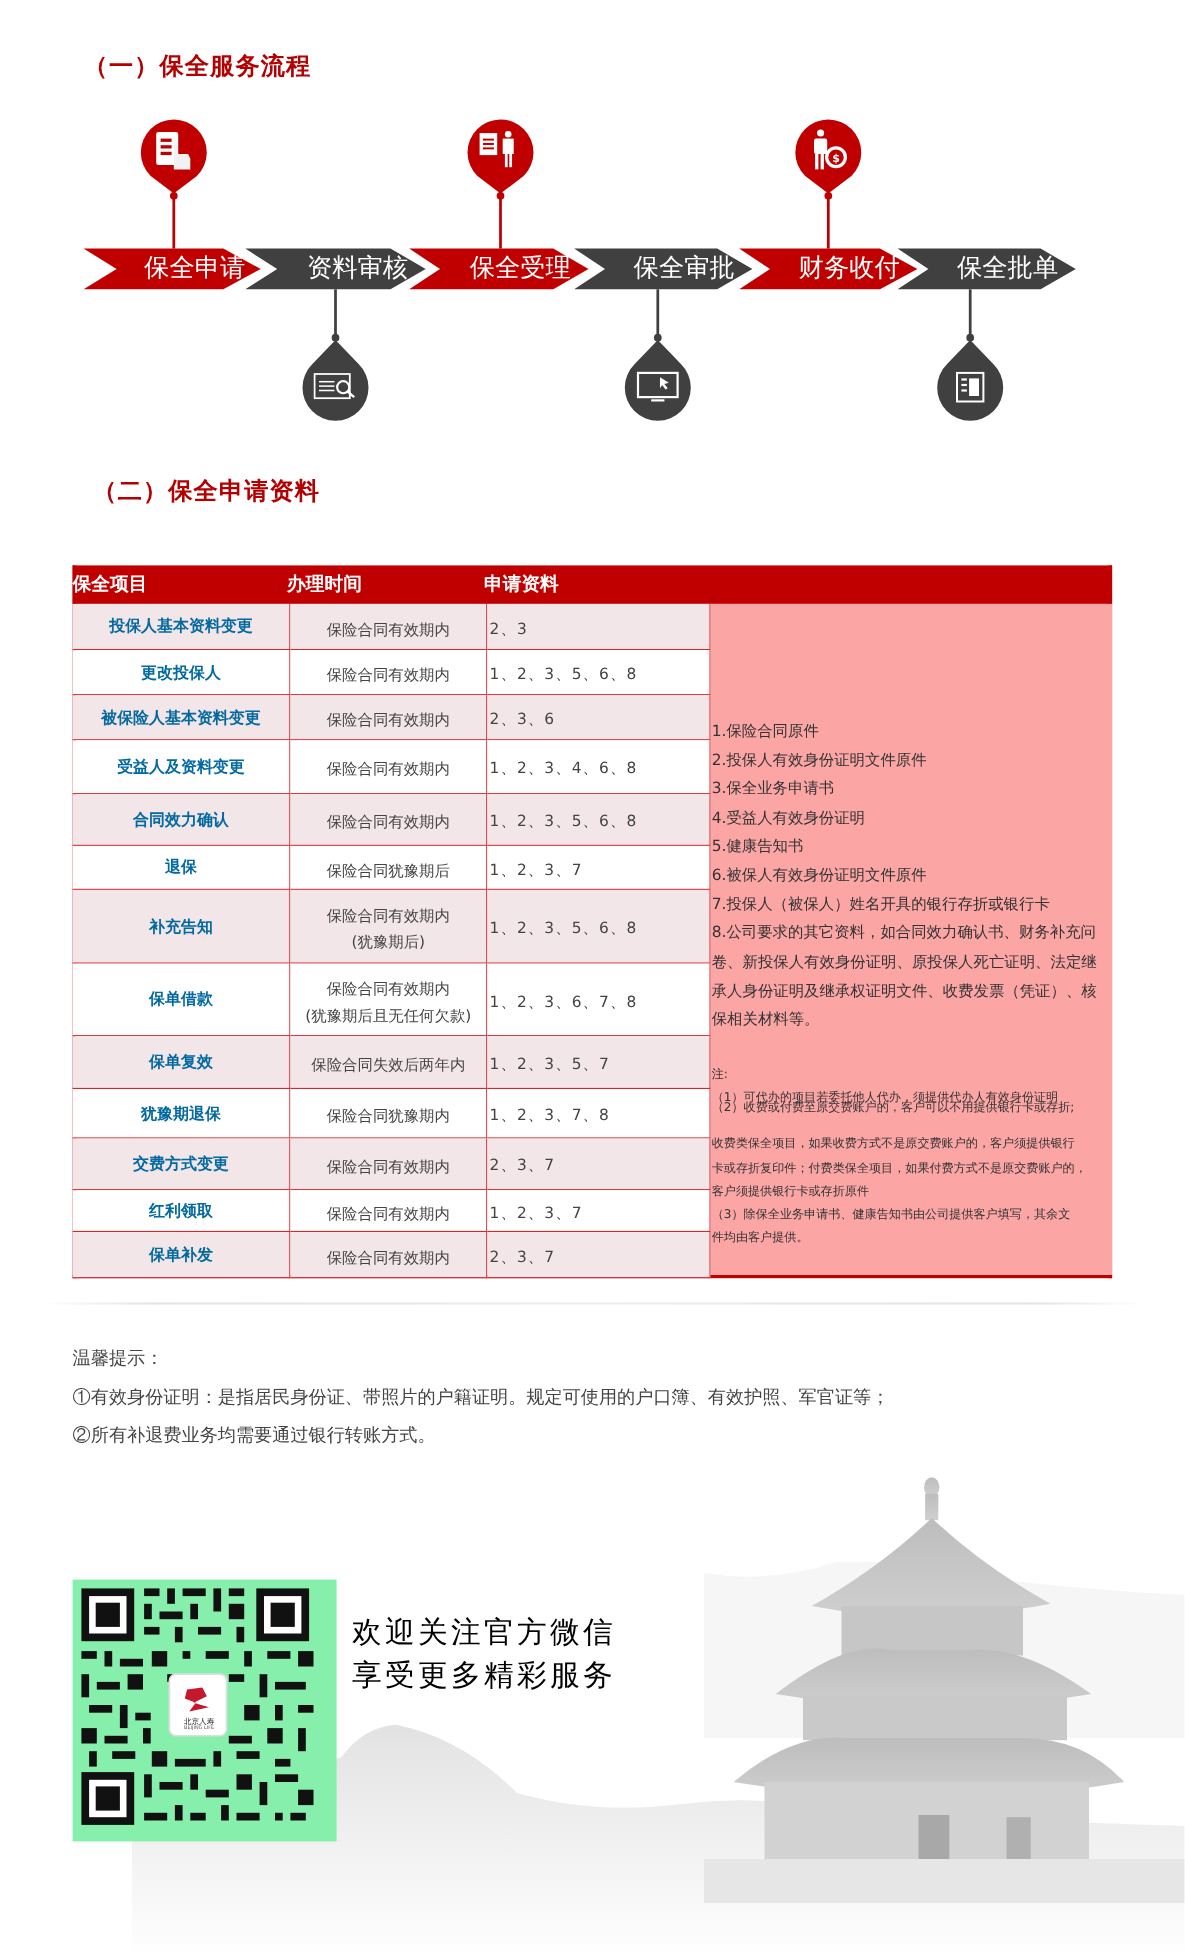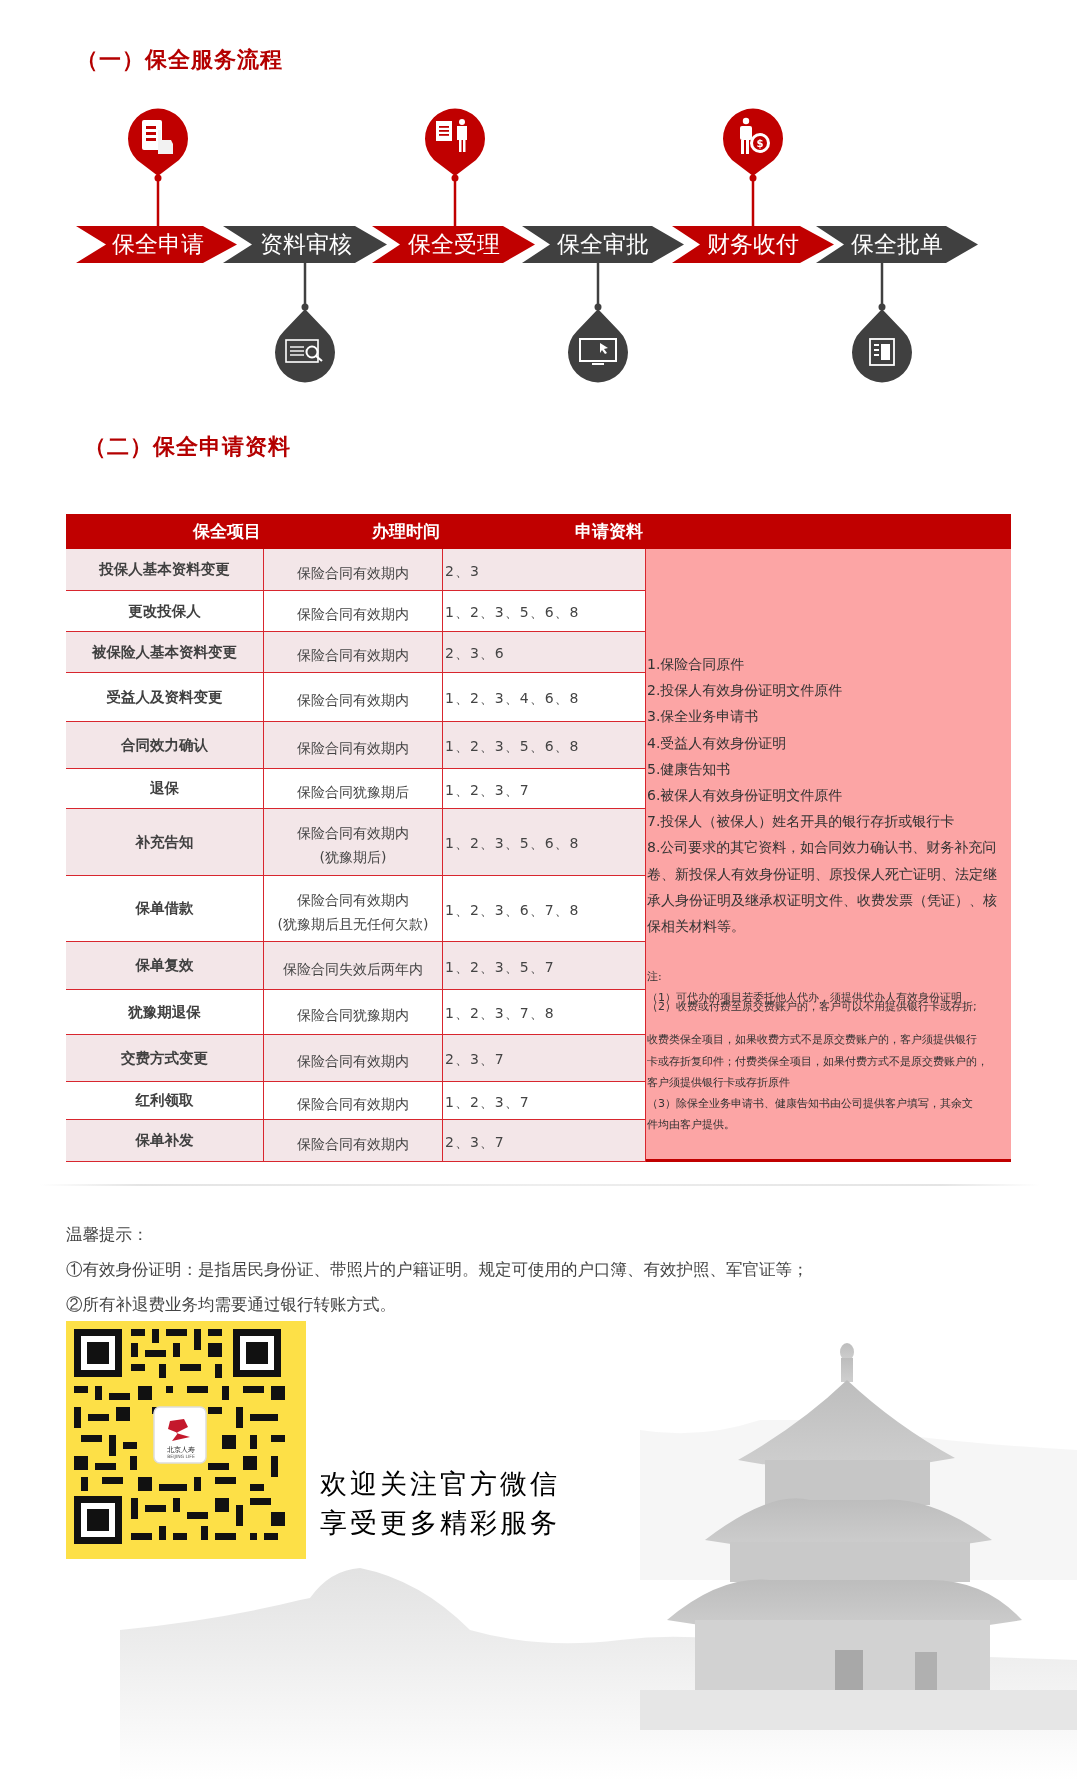--- a/index.html
+++ b/index.html
@@ -9,49 +9,49 @@
 
   .section-title {
     position: absolute; font-family: "DejaVu Serif", "Liberation Serif", serif;
     font-size: 22px; font-weight: bold; color: #b40000; letter-spacing: 1px; white-space: nowrap;
   }
 
   
   .flow-svg { position: absolute; left: 0; top: 0; width: 1077px; height: 400px; }
   .step-label {
     position: absolute; top: 226px; height: 37px; line-height: 37px; width: 130px;
-    text-align: center; color: #ffffff; font-size: 23px; white-space: nowrap;
+    text-align: right; color: #ffffff; font-size: 23px; white-space: nowrap;
     font-family: "DejaVu Sans", sans-serif;
   }
 
   
   .tbl { position: absolute; left: 66px; top: 514px; width: 945px; height: 648px;
          border: 3px solid #c00000; border-top: none; }
   .tbl-head { position: absolute; left: -3px; top: 0; width: 945px; height: 35px; background: #c00000; }
-  .th { position: absolute; top: 0; height: 17px; line-height: 35px; text-align: right;
+  .th { position: absolute; top: 0; height: 17px; line-height: 35px; text-align: left;
         color: #fff; font-weight: bold; font-size: 17px; }
   .cell { position: absolute; border-right: 1.5px solid #d8262e; border-bottom: 1.5px solid #d8262e;
           display: flex; align-items: center; font-size: 14px; }
-  .c-item { justify-content: center; font-weight: bold; color: #404040; font-size: 14.5px; }
+  .c-item { justify-content: center; font-weight: bold; color: #0369a1; font-size: 14.5px; }
   .c-time { justify-content: center; flex-direction: column; color: #444; text-align: center; padding-top: 6px; line-height: 24px; }
   .c-docs { padding-left: 2px; padding-top: 4px; color: #444; letter-spacing: 1px; }
   .pink { background: #f3e6e8; }
   .white { background: #ffffff; }
   .notes { position: absolute; left: 577px; top: 35px; width: 365px; height: 610px; background: #fca5a5; }
   .note-line { position: absolute; left: 1px; font-size: 14px; color: #333; white-space: nowrap; }
   .note-small { position: absolute; left: 1px; font-size: 11px; color: #333; white-space: nowrap; }
 
   
   .divider { position: absolute; left: 40px; top: 1184px; width: 1000px; height: 2px;
              background: linear-gradient(to right, #fff, #e4e4e4 10%, #eee 50%, #e4e4e4 90%, #fff); }
   .tip { position: absolute; left: 66px; font-family: "DejaVu Serif", "Liberation Serif", serif;
          font-size: 16.5px; color: #444; white-space: nowrap; }
 
   
-  .qr-box { position: absolute; left: 66px; top: 1321px; width: 240px; height: 238px; background: #fde047; }
+  .qr-box { position: absolute; left: 66px; top: 1436px; width: 240px; height: 238px; background: #86efac; }
   .slogan { position: absolute; left: 320px; font-family: "DejaVu Serif", "Liberation Serif", serif;
             font-size: 27px; color: #000000; letter-spacing: 3px; white-space: nowrap; }
 </style>
 </head>
 <body>
 
 <div class="section-title" style="left:76px; top:45px;">（一）保全服务流程</div>
 
 <svg class="flow-svg" viewBox="0 0 1077 400">
 

